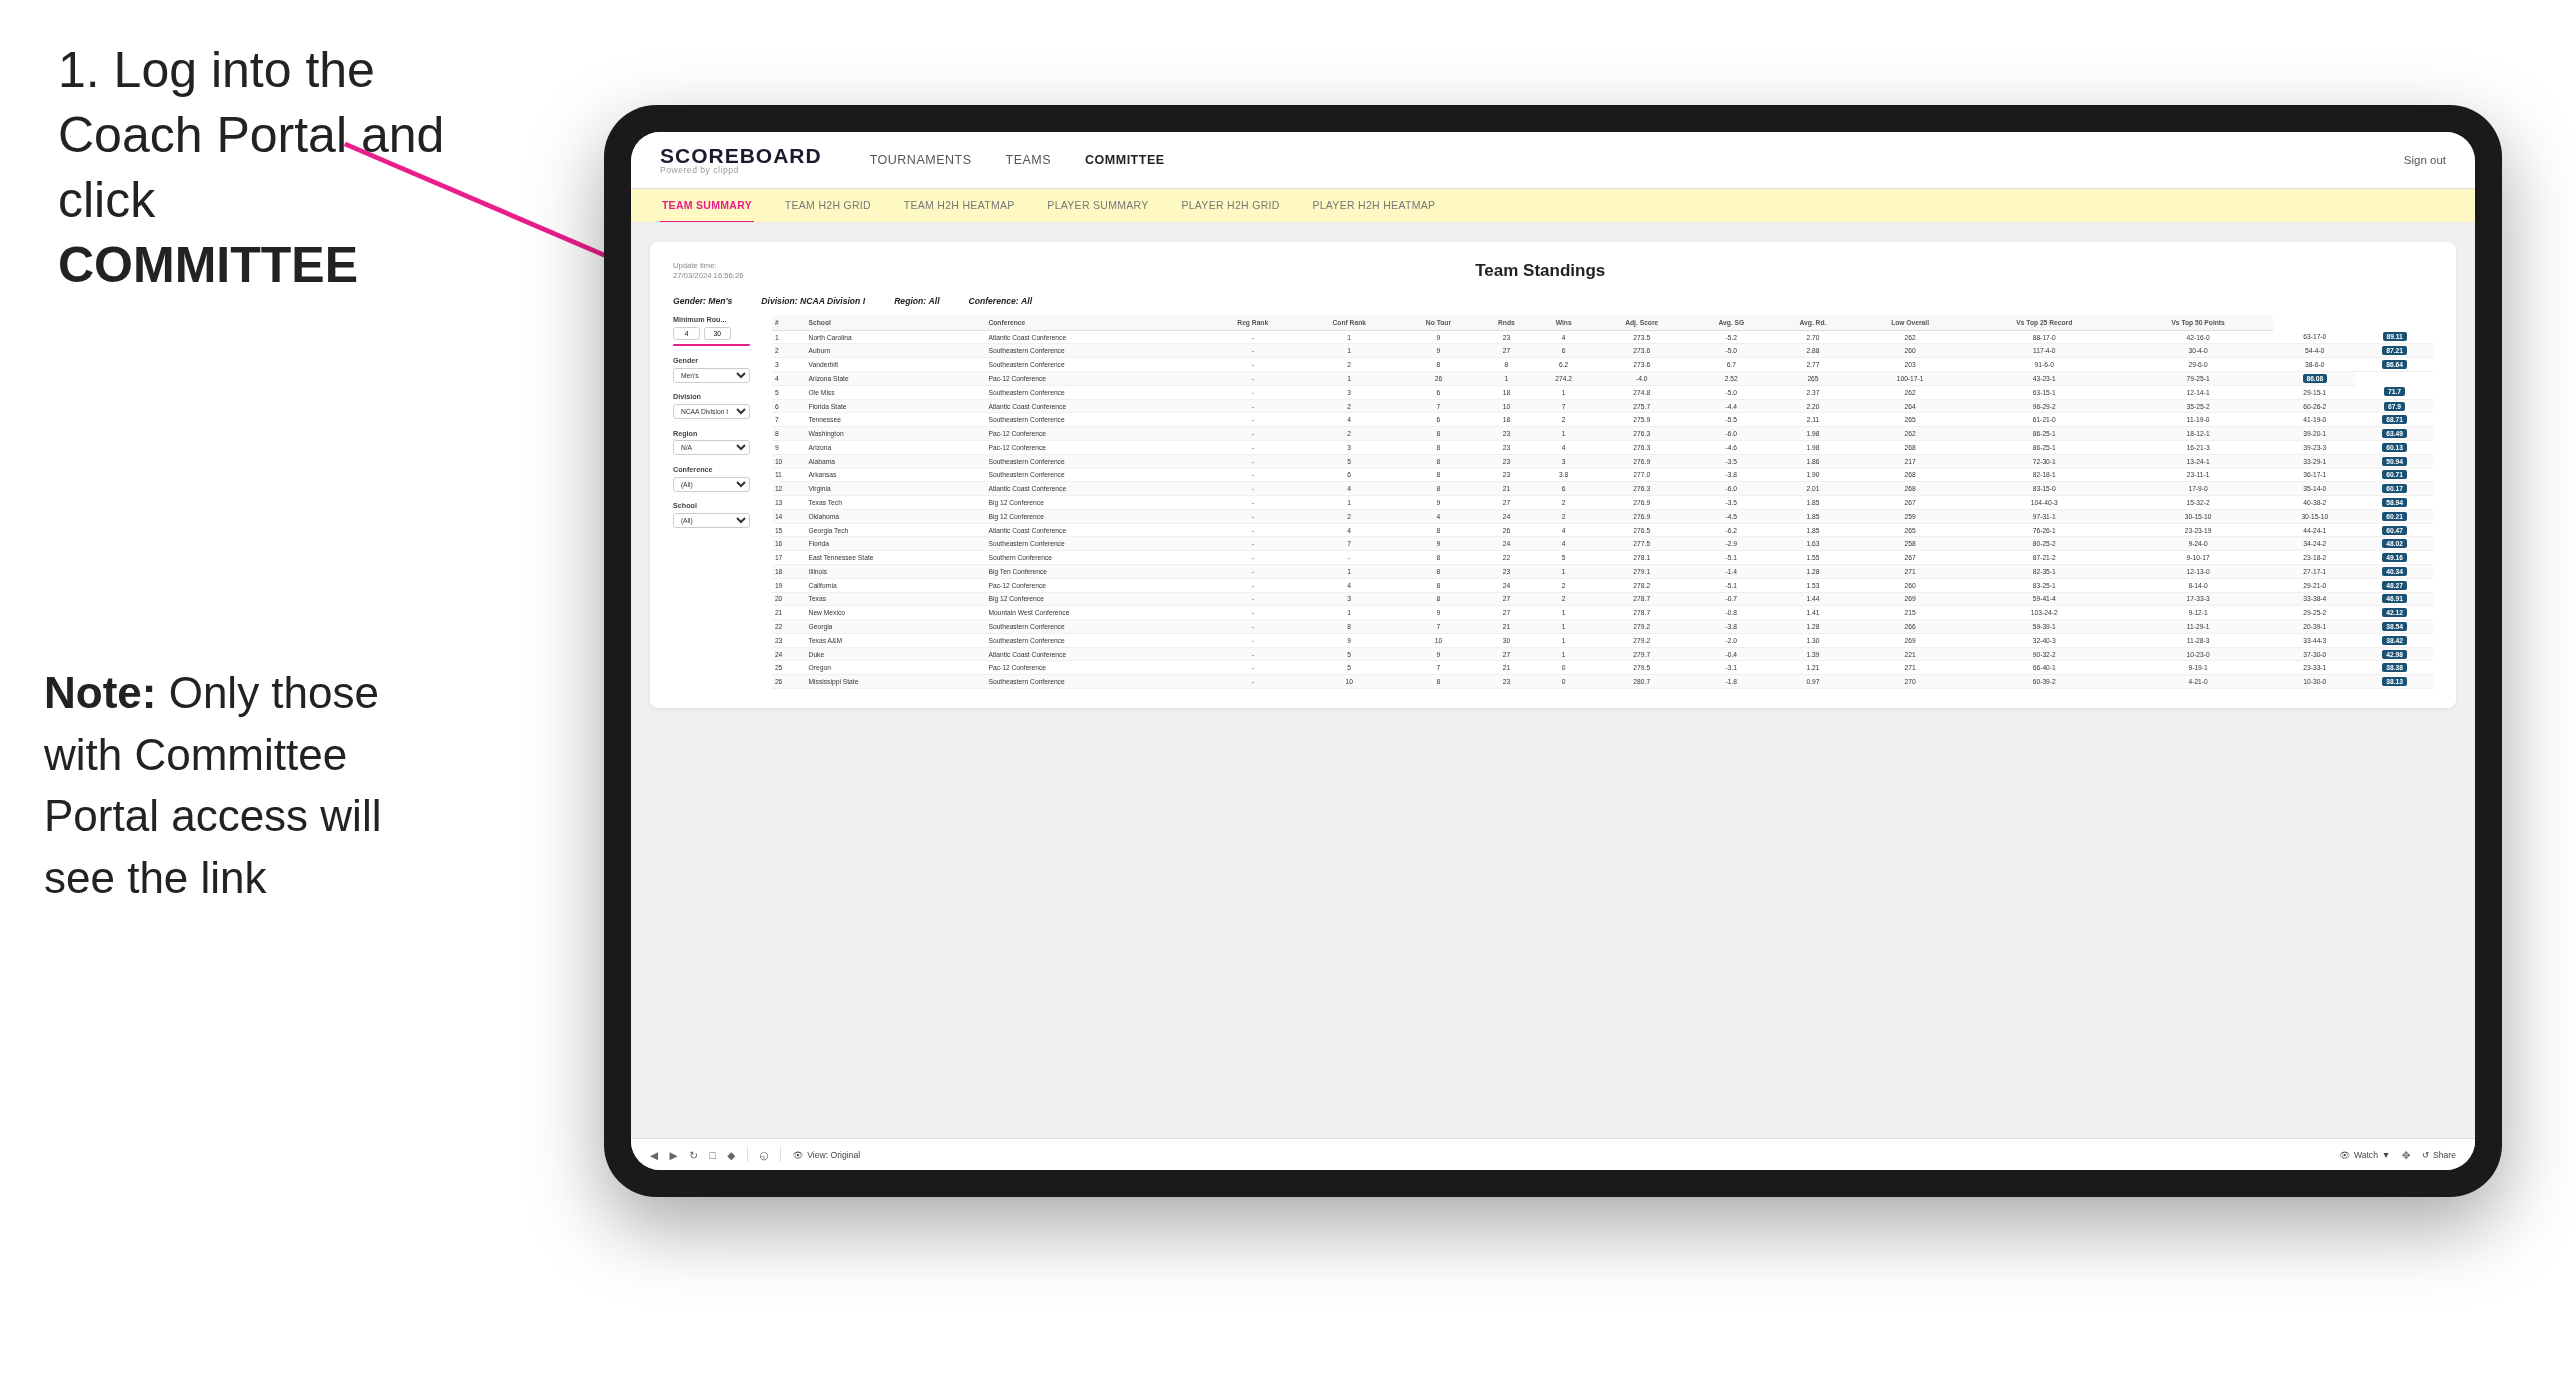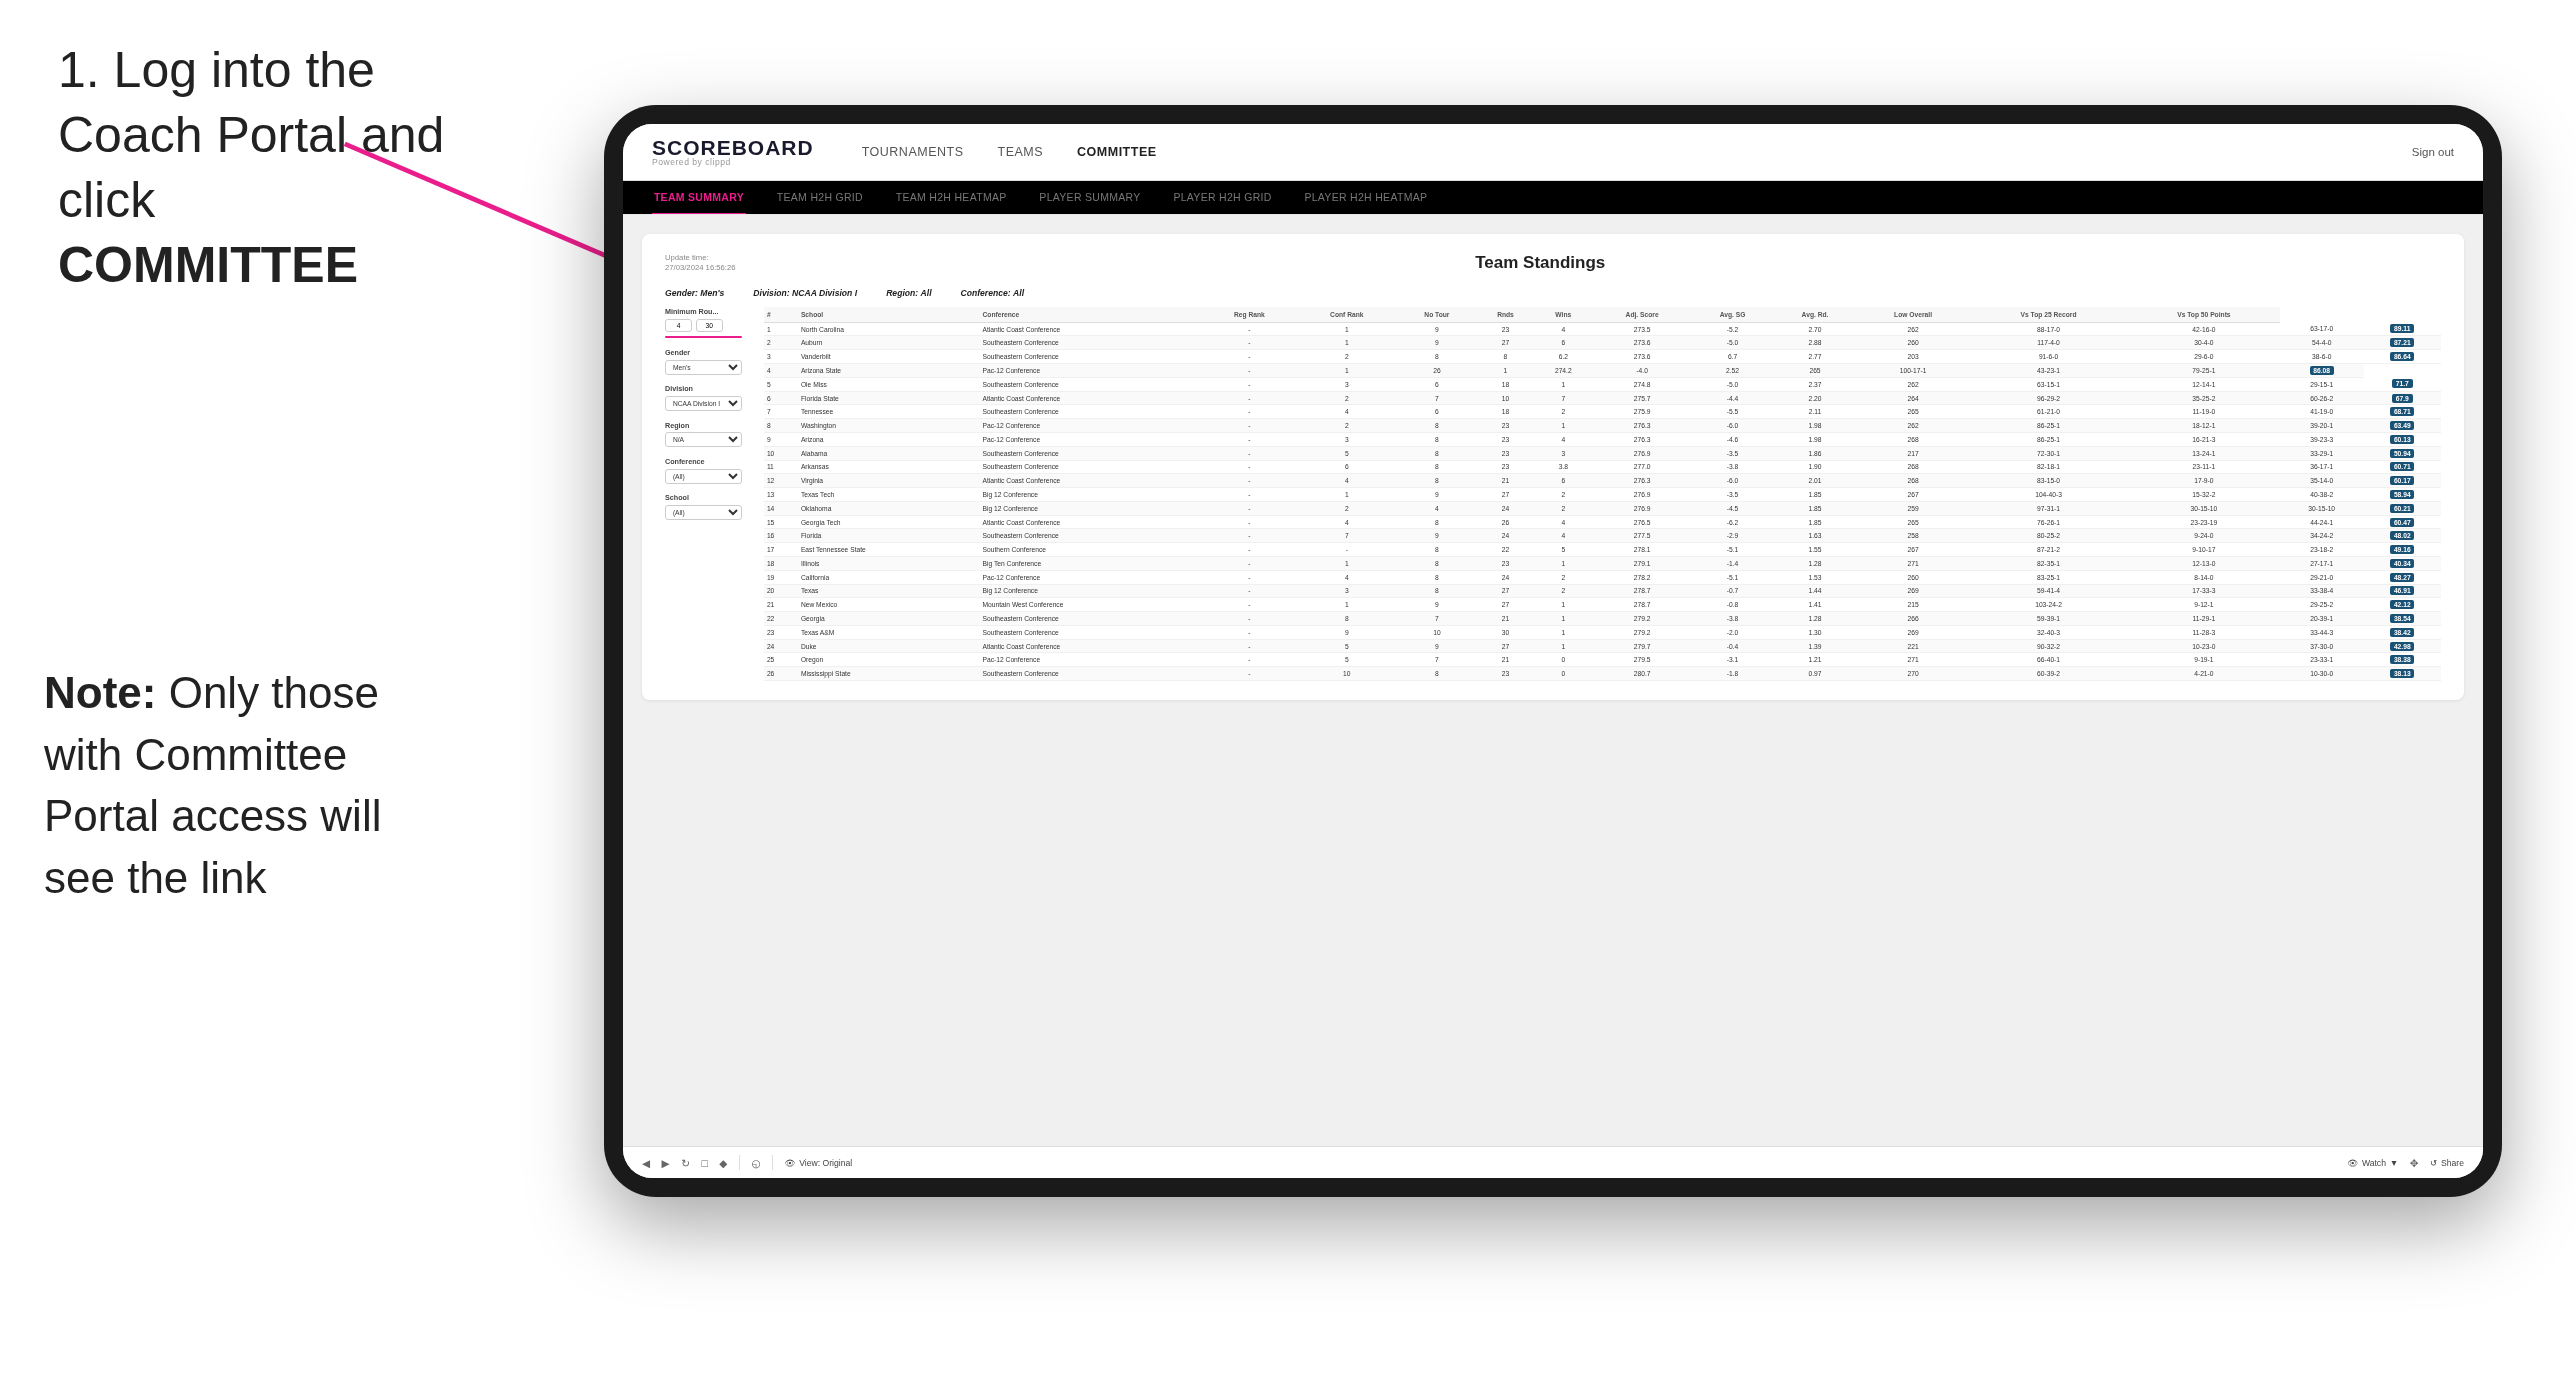--- a/index.html
+++ b/index.html
@@ -54,21 +54,21 @@
 
     
     .tablet-frame {
       position: absolute;
       top: 105px;
       left: 604px;
       width: 1898px;
       height: 1092px;
       background: #1a1a1a;
       border-radius: 52px;
-      padding: 19px;
+      padding: 27px;
       box-shadow: 0 29px 77px rgba(0,0,0,0.35);
     }
 
     .tablet-screen {
       width: 100%;
       height: 100%;
       background: #f0f0f0;
       border-radius: 29px;
       overflow: hidden;
       display: flex;
@@ -125,26 +125,25 @@
     }
 
     .sign-out {
       font-size: 11.5px;
       color: #555;
       margin-left: auto;
     }
 
     
     .sub-nav {
-      background: #000000;
+      background: #fef9c3;
       border-bottom: 1.9px solid #e8e8e8;
       padding: 0 29px;
       display: flex;
       gap: 29px;
-      text-decoration: underline;
     }
 
     .sub-nav-item {
       font-size: 10.5px;
       color: #777;
       padding: 9.6px 1.9px;
       cursor: pointer;
       letter-spacing: 0.3px;
     }
 

